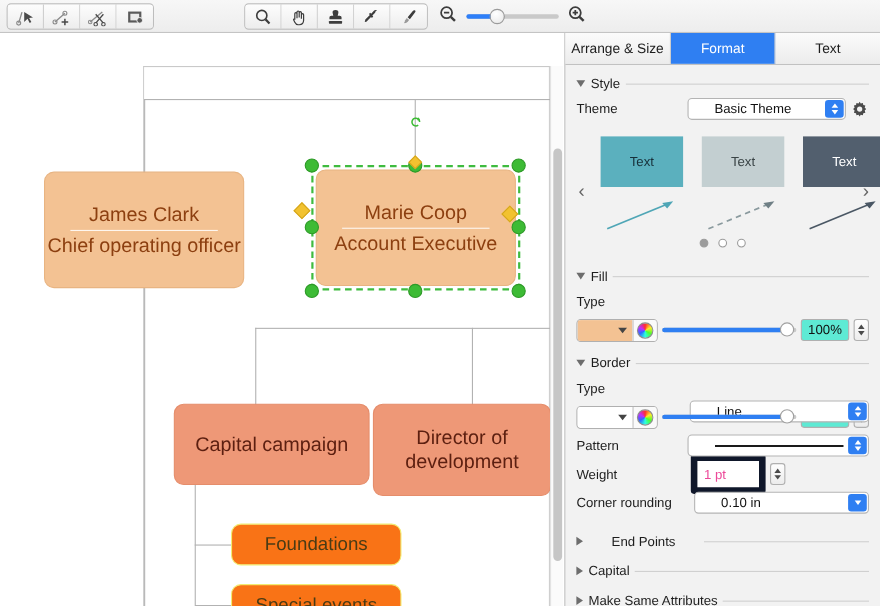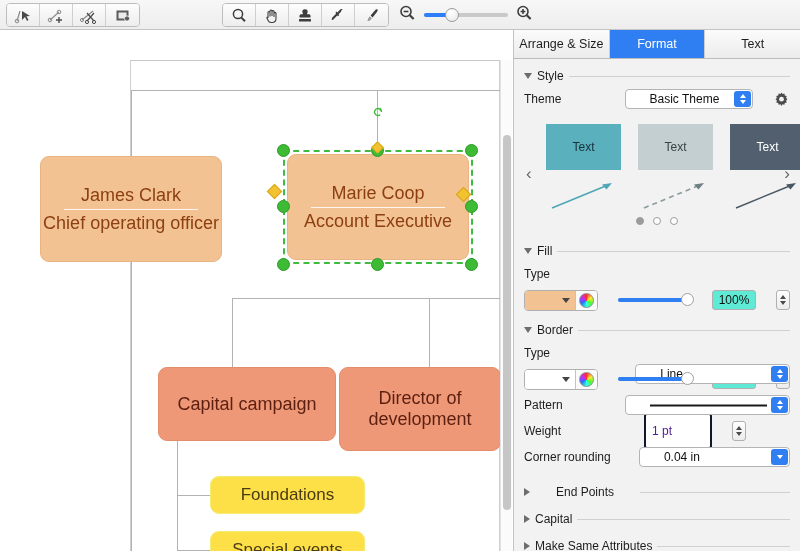--- a/index.html
+++ b/index.html
@@ -43,21 +43,21 @@
   .conn { position: absolute; background: #b2b2b2; }
   .conn.h { height: 1px; }
   .conn.v { width: 1px; }
 
   .node { position: absolute; border-radius: 9px; display: flex;
     flex-direction: column; align-items: center; justify-content: center;
     text-align: center; line-height: 1.15; }
   .node .divider { width: 74%; height: 1px; background: rgba(255,255,255,.85); margin: 3px 0; }
   .n-peach { background: #F3C293; border: 1px solid #e8b482; color: #8c3f10; }
   .n-salmon { background: #EE9877; border: 1px solid #e58d6b; color: #5c1f10; }
-  .n-yellow { background: #fde047; border: 1px solid #f2ec72; color: #4a3b14; }
+  .n-yellow { background: #f97316; border: 1px solid #f2ec72; color: #4a3b14; }
 
   #node-james { left: 40px; top: 126px; width: 182px; height: 106px; font-size: 18px; }
   #node-marie { left: 287px; top: 124px; width: 182px; height: 106px; font-size: 18px; }
   #node-capital { left: 147px; top: 337px; width: 178px; height: 74px; font-size: 18px; margin-left: 11px; }
   #node-director { left: 339px; top: 337px; width: 162px; height: 84px; font-size: 18px; }
   #node-foundations { left: 210px; top: 446px; width: 155px; height: 38px; font-size: 17px; }
   #node-special { left: 210px; top: 501px; width: 155px; height: 38px; font-size: 17px; }
 
   
   #sel-box { position: absolute; left: 283px; top: 120px; width: 190px; height: 114px;
@@ -88,21 +88,21 @@
   .sec-head { display: flex; align-items: center; gap: 5px; padding: 0 10px;
     height: 20px; margin-top: 7px; }
   .sec-head .tri { width: 0; height: 0; }
   .tri-down { border-left: 4.5px solid transparent; border-right: 4.5px solid transparent;
     border-top: 6px solid #6d6d6d; }
   .tri-right { border-top: 4.5px solid transparent; border-bottom: 4.5px solid transparent;
     border-left: 6px solid #6d6d6d; }
   .sec-title { font-size: 12px; color: #1d1d1d; }
   .sec-rule { flex: 1; height: 1px; background: #d0d0d0; }
 
-  .row { display: flex; align-items: center; padding: 0 10px; height: 26px; gap: 20px; }
+  .row { display: flex; align-items: center; padding: 0 10px; height: 26px; gap: 4px; }
   .lbl { font-size: 12px; color: #1d1d1d; width: 100px; }
   .lbl.wide { width: 104px; }
 
   .select { position: relative; height: 20px; background: #ffffff;
     border: 1px solid #b4b4b4; border-radius: 4px; display: flex; align-items: center;
     padding: 0 22px 0 24px; font-size: 12px; color: #111; }
   .select .arrows { position: absolute; right: 1px; top: 1px; width: 17px; height: 16px;
     background: #2f7ff2; border-radius: 3px; display: flex; flex-direction: column;
     align-items: center; justify-content: center; gap: 2px; }
   .select .arrows i { width: 0; height: 0; display: block;
@@ -144,22 +144,22 @@
   .pctbox { width: 44px; height: 20px; border: 1px solid #b0b0b0; border-radius: 3px;
     background: #5eead4; font-size: 12px; display: flex; align-items: center;
     justify-content: center; color: #111; }
   .stepper { width: 14px; height: 20px; border: 1px solid #b0b0b0; border-radius: 3px;
     background: linear-gradient(to bottom,#fefefe,#ececec); display: flex;
     flex-direction: column; align-items: center; justify-content: center; gap: 2px; }
   .stepper i { width: 0; height: 0; display: block; border-left: 3px solid transparent;
     border-right: 3px solid transparent; }
   .stepper i.up { border-bottom: 4px solid #4a4a4a; }
   .stepper i.dn { border-top: 4px solid #4a4a4a; }
-  .textbox { height: 36px; border: 2px solid #0f172a; border-radius: 3px; background: #fff;
-    font-size: 12px; display: flex; align-items: center; padding: 0 6px; color: #4c1d95; }
+  .textbox { height: 36px; border: 6px solid #0f172a; border-radius: 3px; background: #fff;
+    font-size: 12px; display: flex; align-items: center; padding: 0 6px; color: #ec4899; }
   .gear { width: 17px; height: 17px; }
 </style>
 </head>
 <body>
 
 <div id="toolbar">
   <div class="tb-group" style="left:6px;">
     <div class="tb-btn">
       <svg width="20" height="17" viewBox="0 0 20 17">
           <path d="M4 14 L7 4" stroke="#8a8a8a" stroke-width="1.2" fill="none"></path>
@@ -464,21 +464,21 @@
     <span class="lbl">Weight</span>
     <span class="textbox" style="width:68px;">1 pt</span>
     <span class="stepper">
         <i class="up"></i>
         <i class="dn"></i>
       </span>
   </div>
   <div class="row">
     <span class="lbl wide">Corner rounding</span>
     <div class="select single" style="width:161px;">
-      <span>0.04 in</span>
+      <span>0.10 in</span>
       <span class="arrows">
           <i class="dn"></i>
         </span>
     </div>
   </div>
 
   <div class="sec-head" style="margin-top:12px;gap:26px;">
     <span class="tri tri-right"></span>
     <span class="sec-title">End Points</span>
     <span class="sec-rule"></span>

